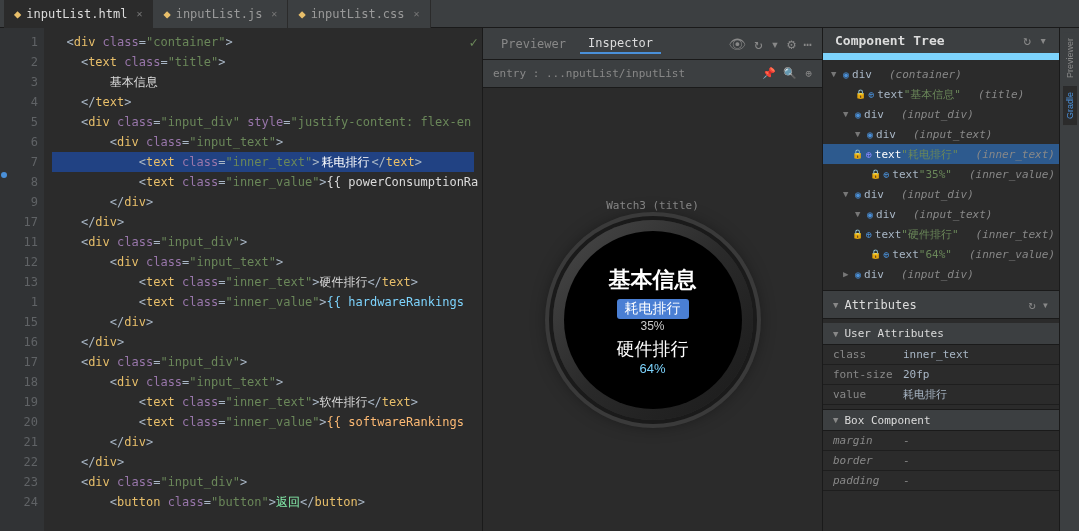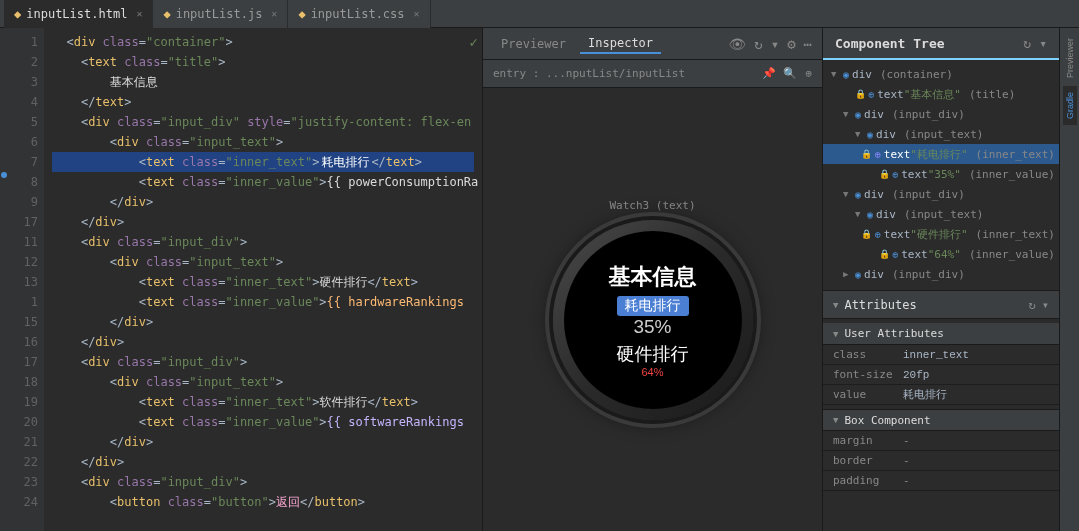--- a/index.html
+++ b/index.html
@@ -243,53 +243,53 @@
     .watch-item-label {
       font-size: 14px;
       color: #fff;
       font-family: sans-serif;
       background: #4a7fd4;
       padding: 1px 8px;
       border-radius: 3px;
     }
 
     .watch-item-value {
-      font-size: 19px;
+      font-size: 12px;
       color: #ccc;
       font-family: sans-serif;
     }
 
     .watch-item-label2 {
       font-size: 18px;
       color: #fff;
       font-family: sans-serif;
     }
 
     .watch-item-value2 {
-      font-size: 11px;
-      color: #ef4444;
+      font-size: 13px;
+      color: #7dd3fc;
       font-family: sans-serif;
     }
 
     
     .inspector-panel {
       flex: 1;
       background: #2b2b2b;
       display: flex;
       flex-direction: column;
       overflow: hidden;
     }
 
     .inspector-header {
       height: 32px;
       background: #3c3f41;
       display: flex;
       align-items: center;
       padding: 0 12px;
-      border-bottom: 2px solid #7dd3fc;
+      border-bottom: 7px solid #7dd3fc;
       gap: 10px;
       justify-content: center;
     }
 
     .inspector-icons {
       margin-left: auto;
       display: flex;
       gap: 8px;
     }
 
@@ -311,21 +311,21 @@
       cursor: pointer;
       color: #a9b7c6;
       white-space: nowrap;
     }
     .tree-item.selected { background: #2d5a8e; color: #fff; }
 
     .tree-indent { display: inline-block; }
     .tree-arrow { width: 12px; display: inline-block; color: #777; font-size: 9px; }
     .tree-icon { font-size: 10px; margin-right: 3px; }
     .tree-lock { font-size: 9px; color: #888; margin-right: 2px; }
-    .tree-type { color: #888; margin-left: 8px; }
+    .tree-type { color: #888; margin-left: 17px; font-style: italic; }
     .tree-name { color: #6a8759; }
 
     
     .attributes-section {
       border-top: 1px solid #1a1a1a;
     }
 
     .section-header {
       height: 28px;
       background: #3c3f41;
@@ -379,21 +379,21 @@
 
     .attr-row {
       display: flex;
       align-items: center;
       height: 20px;
       padding: 0 10px;
       font-size: 11px;
       border-bottom: 1px solid #1e1e1e;
     }
     .attr-key { color: #888; width: 70px; flex-shrink: 0; }
-    .attr-val { color: #a9b7c6; font-family: Liberation Mono, monospace; }
+    .attr-val { color: #a9b7c6; }
 
     .box-attributes-header {
       height: 22px;
       display: flex;
       align-items: center;
       padding: 0 10px;
       font-size: 11px;
       color: #dcdcdc;
       background: #3c3f41;
       border-top: 1px solid #1a1a1a;
@@ -402,21 +402,21 @@
     }
 
     .box-attr-row {
       display: flex;
       align-items: center;
       height: 20px;
       padding: 0 10px;
       font-size: 11px;
       border-bottom: 1px solid #1e1e1e;
     }
-    .box-attr-key { color: #888; width: 70px; flex-shrink: 0; }
+    .box-attr-key { color: #888; width: 70px; flex-shrink: 0; font-style: italic; }
     .box-attr-val { color: #888; }
 
     
     .right-sidebar {
       width: 20px;
       background: #3c3f41;
       display: flex;
       flex-direction: column;
       align-items: center;
       padding: 4px 0;
@@ -545,51 +545,51 @@
         <div class="code-line">
           &nbsp;&nbsp;&nbsp;&nbsp;<span class="kw-bracket">&lt;</span><span class="kw-tag">div</span> <span class="kw-attr">class</span>=<span class="kw-string">"input_div"</span><span class="kw-bracket">&gt;</span>
         </div>
         <div class="code-line">
           &nbsp;&nbsp;&nbsp;&nbsp;&nbsp;&nbsp;&nbsp;&nbsp;<span class="kw-bracket">&lt;</span><span class="kw-tag">div</span> <span class="kw-attr">class</span>=<span class="kw-string">"input_text"</span><span class="kw-bracket">&gt;</span>
         </div>
         <div class="code-line">
           &nbsp;&nbsp;&nbsp;&nbsp;&nbsp;&nbsp;&nbsp;&nbsp;&nbsp;&nbsp;&nbsp;&nbsp;<span class="kw-bracket">&lt;</span><span class="kw-tag">text</span> <span class="kw-attr">class</span>=<span class="kw-string">"inner_text"</span><span class="kw-bracket">&gt;</span><span style="color:#dcdcdc;">硬件排行</span><span class="kw-bracket">&lt;/</span><span class="kw-tag">text</span><span class="kw-bracket">&gt;</span>
         </div>
         <div class="code-line">
-          &nbsp;&nbsp;&nbsp;&nbsp;&nbsp;&nbsp;&nbsp;&nbsp;&nbsp;&nbsp;&nbsp;&nbsp;<span class="kw-bracket">&lt;</span><span class="kw-tag">text</span> <span class="kw-attr">class</span>=<span class="kw-string">"inner_value"</span><span class="kw-bracket">&gt;</span><span style="color:#fdba74;">{{ hardwareRankings</span>
+          &nbsp;&nbsp;&nbsp;&nbsp;&nbsp;&nbsp;&nbsp;&nbsp;&nbsp;&nbsp;&nbsp;&nbsp;<span class="kw-bracket">&lt;</span><span class="kw-tag">text</span> <span class="kw-attr">class</span>=<span class="kw-string">"inner_value"</span><span class="kw-bracket">&gt;</span><span style="color:#7dd3fc;">{{ hardwareRankings</span>
         </div>
         <div class="code-line">
           &nbsp;&nbsp;&nbsp;&nbsp;&nbsp;&nbsp;&nbsp;&nbsp;<span class="kw-bracket">&lt;/</span><span class="kw-tag">div</span><span class="kw-bracket">&gt;</span>
         </div>
         <div class="code-line">
           &nbsp;&nbsp;&nbsp;&nbsp;<span class="kw-bracket">&lt;/</span><span class="kw-tag">div</span><span class="kw-bracket">&gt;</span>
         </div>
         <div class="code-line">
           &nbsp;&nbsp;&nbsp;&nbsp;<span class="kw-bracket">&lt;</span><span class="kw-tag">div</span> <span class="kw-attr">class</span>=<span class="kw-string">"input_div"</span><span class="kw-bracket">&gt;</span>
         </div>
         <div class="code-line">
           &nbsp;&nbsp;&nbsp;&nbsp;&nbsp;&nbsp;&nbsp;&nbsp;<span class="kw-bracket">&lt;</span><span class="kw-tag">div</span> <span class="kw-attr">class</span>=<span class="kw-string">"input_text"</span><span class="kw-bracket">&gt;</span>
         </div>
         <div class="code-line">
           &nbsp;&nbsp;&nbsp;&nbsp;&nbsp;&nbsp;&nbsp;&nbsp;&nbsp;&nbsp;&nbsp;&nbsp;<span class="kw-bracket">&lt;</span><span class="kw-tag">text</span> <span class="kw-attr">class</span>=<span class="kw-string">"inner_text"</span><span class="kw-bracket">&gt;</span><span style="color:#dcdcdc;">软件排行</span><span class="kw-bracket">&lt;/</span><span class="kw-tag">text</span><span class="kw-bracket">&gt;</span>
         </div>
         <div class="code-line">
-          &nbsp;&nbsp;&nbsp;&nbsp;&nbsp;&nbsp;&nbsp;&nbsp;&nbsp;&nbsp;&nbsp;&nbsp;<span class="kw-bracket">&lt;</span><span class="kw-tag">text</span> <span class="kw-attr">class</span>=<span class="kw-string">"inner_value"</span><span class="kw-bracket">&gt;</span><span style="color:#c4b5fd;">{{ softwareRankings</span>
+          &nbsp;&nbsp;&nbsp;&nbsp;&nbsp;&nbsp;&nbsp;&nbsp;&nbsp;&nbsp;&nbsp;&nbsp;<span class="kw-bracket">&lt;</span><span class="kw-tag">text</span> <span class="kw-attr">class</span>=<span class="kw-string">"inner_value"</span><span class="kw-bracket">&gt;</span><span style="color:#fdba74;">{{ softwareRankings</span>
         </div>
         <div class="code-line">
           &nbsp;&nbsp;&nbsp;&nbsp;&nbsp;&nbsp;&nbsp;&nbsp;<span class="kw-bracket">&lt;/</span><span class="kw-tag">div</span><span class="kw-bracket">&gt;</span>
         </div>
         <div class="code-line">
           &nbsp;&nbsp;&nbsp;&nbsp;<span class="kw-bracket">&lt;/</span><span class="kw-tag">div</span><span class="kw-bracket">&gt;</span>
         </div>
         <div class="code-line">
           &nbsp;&nbsp;&nbsp;&nbsp;<span class="kw-bracket">&lt;</span><span class="kw-tag">div</span> <span class="kw-attr">class</span>=<span class="kw-string">"input_div"</span><span class="kw-bracket">&gt;</span>
         </div>
         <div class="code-line">
-          &nbsp;&nbsp;&nbsp;&nbsp;&nbsp;&nbsp;&nbsp;&nbsp;<span class="kw-bracket">&lt;</span><span class="kw-tag">button</span> <span class="kw-attr">class</span>=<span class="kw-string">"button"</span><span class="kw-bracket">&gt;</span><span style="color:#f9a8d4;">返回</span><span class="kw-bracket">&lt;/</span><span class="kw-tag">button</span><span class="kw-bracket">&gt;</span>
+          &nbsp;&nbsp;&nbsp;&nbsp;&nbsp;&nbsp;&nbsp;&nbsp;<span class="kw-bracket">&lt;</span><span class="kw-tag">button</span> <span class="kw-attr">class</span>=<span class="kw-string">"button"</span><span class="kw-bracket">&gt;</span><span style="color:#86efac;">返回</span><span class="kw-bracket">&lt;/</span><span class="kw-tag">button</span><span class="kw-bracket">&gt;</span>
         </div>
       </div>
     </div>
   </div>
 
   <div class="preview-panel">
     <div class="preview-toolbar">
       <div class="preview-tab">
         <span>Previewer</span>
       </div>
@@ -606,21 +606,21 @@
     </div>
     <div class="preview-address">
       <span>entry : ...nputList/inputList</span>
       <div class="addr-icons">
         <span style="color:#4a90d9;">📌</span>
         <span>🔍</span>
         <span style="font-size:11px;">⊕</span>
       </div>
     </div>
     <div class="preview-content">
-      <div class="watch-label">Watch3 (text)</div>
+      <div class="watch-label">Watch3 (title)</div>
       <div class="watch-container">
         <div class="watch-bezel">
           <div class="watch-screen">
             <div class="watch-title">基本信息</div>
             <div class="watch-item">
               <div class="watch-item-label">耗电排行</div>
               <div class="watch-item-value">35%</div>
             </div>
             <div class="watch-item">
               <div class="watch-item-label2">硬件排行</div>

